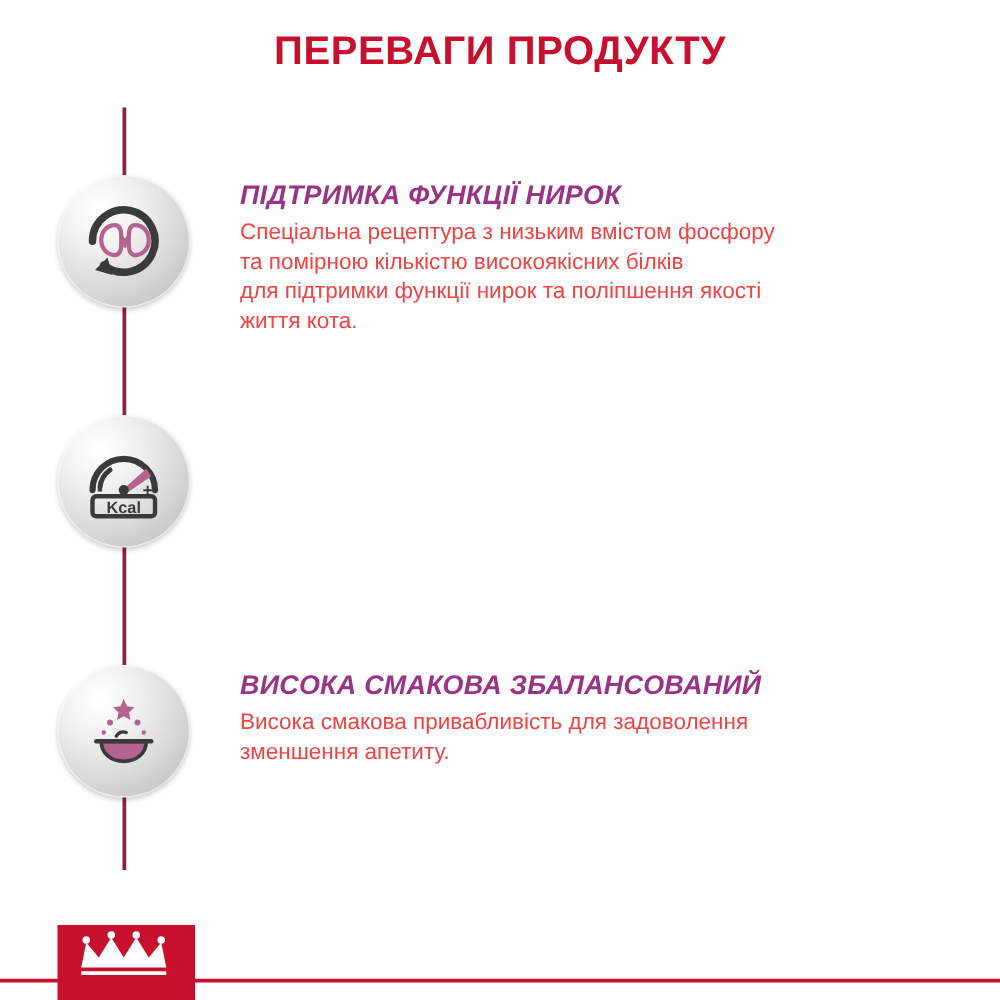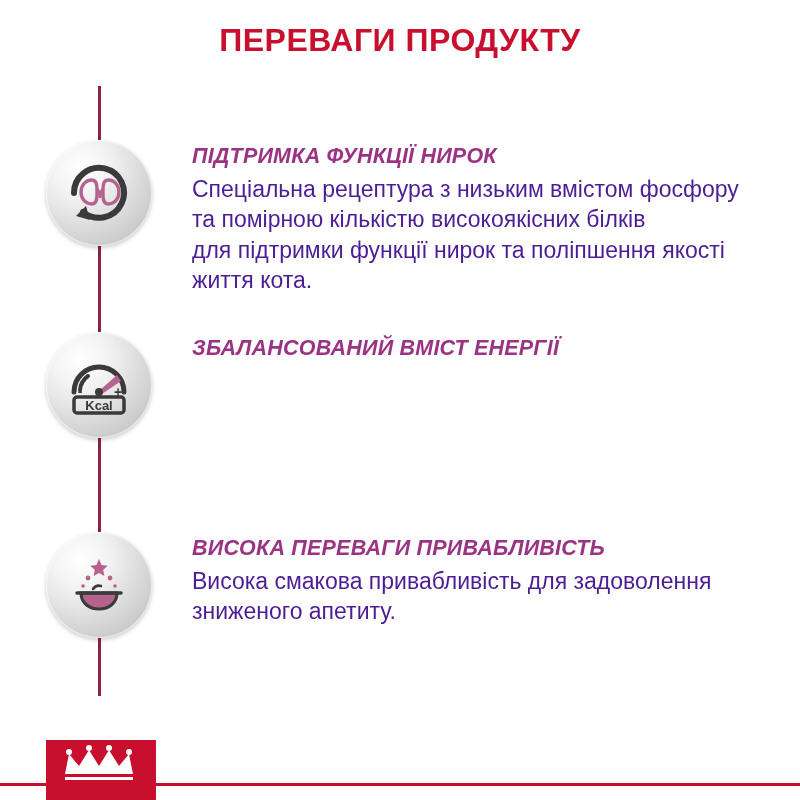--- a/index.html
+++ b/index.html
@@ -78,22 +78,22 @@
   .benefit-heading {
     font-size: 21.5px;
     font-weight: bold;
     color: #9b3384;
     letter-spacing: 0.2px;
     margin: 0 0 4px 0;
     line-height: 1.2;
     font-style: italic;
   }
   .benefit-body {
-    font-size: 23px;
-    color: #4c1d95;
+    font-size: 18px;
+    color: #ef4444;
     line-height: 1.32;
     margin: 0;
     white-space: pre-line;
   }
 
   
   .footer-bar {
     position: absolute;
     left: 0;
     bottom: 0;
@@ -159,41 +159,40 @@
         <path d="M22 46a19 19 0 0 1 8-14" fill="none" stroke="#3a3a3a" stroke-width="4" stroke-linecap="round"></path>
         <path d="M41 47 L59 31 L63 37 L44 50 Z" fill="#b5628f"></path>
         <circle cx="41" cy="48" r="4" fill="#3a3a3a"></circle>
         <rect x="16" y="53" width="50" height="16" rx="3" fill="none" stroke="#3a3a3a" stroke-width="3.5"></rect>
         <text x="41" y="66" font-family="'Liberation Sans', sans-serif" font-size="13" font-weight="bold" fill="#3a3a3a" text-anchor="middle">Kcal</text>
         <text x="22" y="52" font-family="'Liberation Sans', sans-serif" font-size="14" font-weight="bold" fill="#3a3a3a" text-anchor="middle">-</text>
         <text x="60" y="53" font-family="'Liberation Sans', sans-serif" font-size="14" font-weight="bold" fill="#3a3a3a" text-anchor="middle">+</text>
       </svg>
     </div>
     <div class="benefit-text">
-      <p class="benefit-heading">ЗБАЛАНСОВАНИЙ ВМІСТ ЕНЕРГІЇ</p>
     </div>
   </div>
 
   <div class="benefit b3">
     <div class="icon-badge">
       <svg width="80" height="80" viewBox="0 0 80 80">
         <path d="M22 48h36c0 10-8 16-18 16s-18-6-18-16z" fill="#b5628f" stroke="#3a3a3a" stroke-width="3"></path>
         <path d="M18 48h44" stroke="#3a3a3a" stroke-width="3.5" stroke-linecap="round"></path>
         <path d="M34 44c2-3 5-4 8-3" fill="none" stroke="#3a3a3a" stroke-width="2.6" stroke-linecap="round"></path>
         <path d="M40 14 L42.6 20 L48.6 20.8 L44.2 25 L45.4 31 L40 28 L34.6 31 L35.8 25 L31.4 20.8 L37.4 20 Z" fill="#b5628f"></path>
         <circle cx="29" cy="33" r="2.4" fill="#b5628f"></circle>
         <circle cx="51" cy="33" r="2.4" fill="#b5628f"></circle>
         <circle cx="24" cy="41" r="1.8" fill="#b5628f"></circle>
         <circle cx="56" cy="41" r="1.8" fill="#b5628f"></circle>
       </svg>
     </div>
     <div class="benefit-text">
-      <p class="benefit-heading">ВИСОКА ПЕРЕВАГИ ПРИВАБЛИВІСТЬ</p>
+      <p class="benefit-heading">ВИСОКА СМАКОВА ЗБАЛАНСОВАНИЙ</p>
       <p class="benefit-body">Висока смакова привабливість для задоволення
-зниженого апетиту.</p>
+зменшення апетиту.</p>
     </div>
   </div>
 
   <div class="footer-bar">
     <div class="footer-red"></div>
     <div class="logo">
       <svg width="84" height="40" viewBox="0 0 84 40">
         <path d="M6 30 L10 10 L20 22 L30 6 L40 22 L50 6 L60 22 L70 10 L74 30 Z" fill="#ffffff"></path>
         <circle cx="10" cy="8" r="3" fill="#ffffff"></circle>
         <circle cx="30" cy="4" r="3" fill="#ffffff"></circle>

